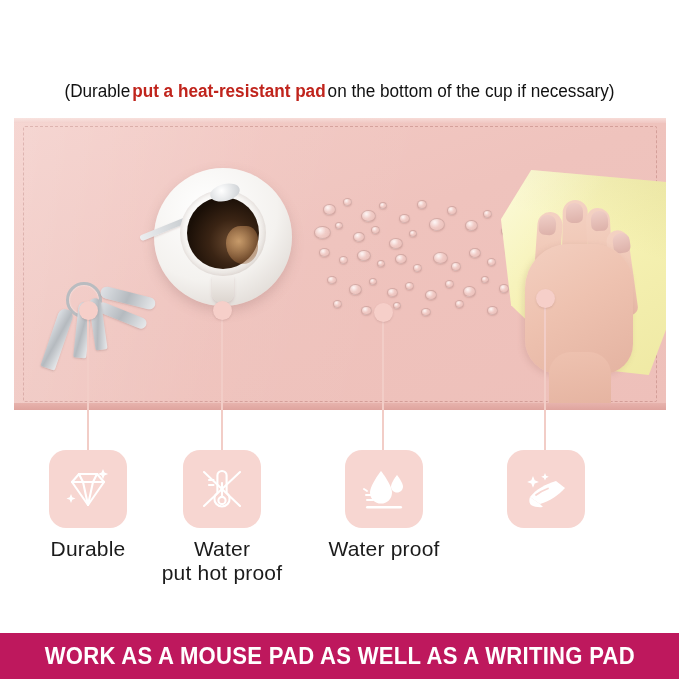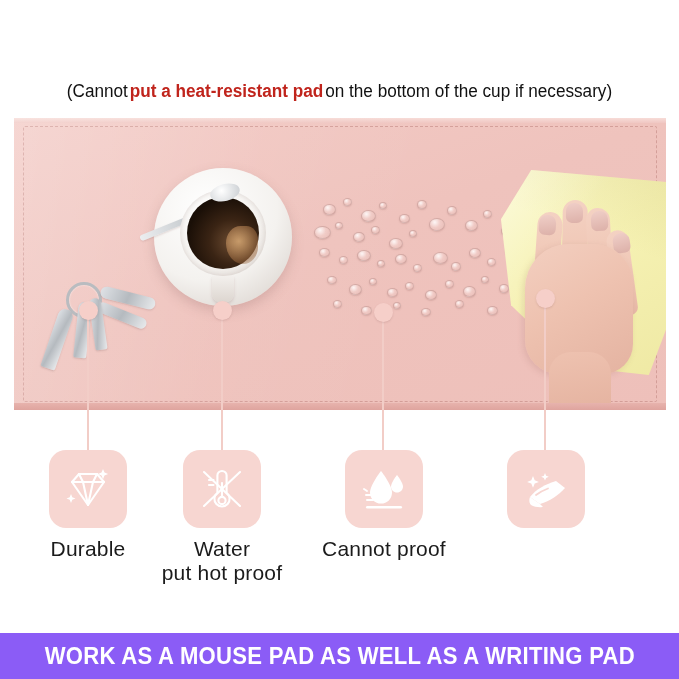--- a/index.html
+++ b/index.html
@@ -208,37 +208,37 @@
   }
   .tile svg { display: block; }
   .feature-label {
     margin-top: 9px; font-size: 21px; color: #1b1b1b;
     line-height: 1.12; font-weight: 400; letter-spacing: 0.2px;
   }
 
   
   .bottom-banner {
     position: absolute; left: 0; bottom: 0; width: 679px; height: 46px;
-    background: #8b5cf6;
+    background: #be185d;
     display: flex; align-items: center; justify-content: center;
   }
   .bottom-banner-text {
     font-family: "Liberation Sans Narrow", "Liberation Sans", sans-serif;
     font-weight: bold; font-size: 24px; color: #ffffff;
     letter-spacing: 0.3px; transform: scaleX(0.92); white-space: nowrap;
   }
 </style>
 </head>
 <body>
 
 <div class="page">
 
 
   <div class="subtitle">
-    <span>(Cannot </span>
+    <span>(Durable </span>
       <span class="hl">put a heat-resistant pad</span>
       <span> on the bottom of the cup if necessary)</span>
   </div>
 
   <div class="photo">
     <div class="mat-edge-top"></div>
     <div class="mat-stitch"></div>
     <div class="mat-sheen"></div>
 
     <div class="keys">
@@ -384,21 +384,21 @@
             <path d="M40 13 C40 13 34 20.5 34 24.6 C34 28 36.7 30.6 40 30.6 C43.3 30.6 46 28 46 24.6 C46 20.5 40 13 40 13 Z"></path>
             <rect x="9" y="44" width="36" height="2.6" rx="1.3"></rect>
           </g>
           <g fill="none" stroke="#ffffff" stroke-width="2" stroke-linecap="round">
             <path d="M9 33 h5"></path>
             <path d="M10 38 h6"></path>
             <path d="M7 27 l3 2"></path>
           </g>
         </svg>
       </div>
-      <div class="feature-label">Cannot proof</div>
+      <div class="feature-label">Water proof</div>
     </div>
 
     <div class="feature" style="left:466px; top:4px;">
       <div class="tile">
         <svg width="54" height="54" viewBox="0 0 54 54">
           <g fill="#ffffff">
             <path d="M11 35 C17 27 27 22 37 19 L46 26 C40 33 31 39 21 42 Z"></path>
             <path d="M11 35 C11 35 9 40 12 43 C16 46 24 45 24 45 L21 42 Z"></path>
             <path d="M14 14 l1.7 4.2 4.2 1.7 -4.2 1.7 -1.7 4.2 -1.7 -4.2 -4.2 -1.7 4.2 -1.7 Z"></path>
             <path d="M26 11 l1.1 2.7 2.7 1.1 -2.7 1.1 -1.1 2.7 -1.1 -2.7 -2.7 -1.1 2.7 -1.1 Z"></path>

